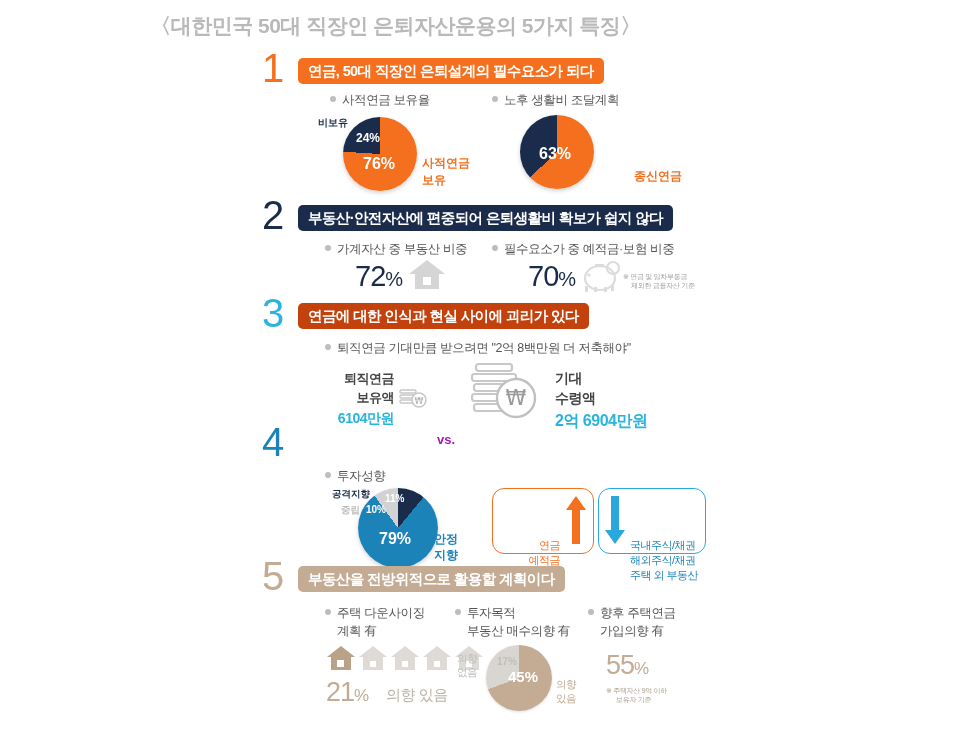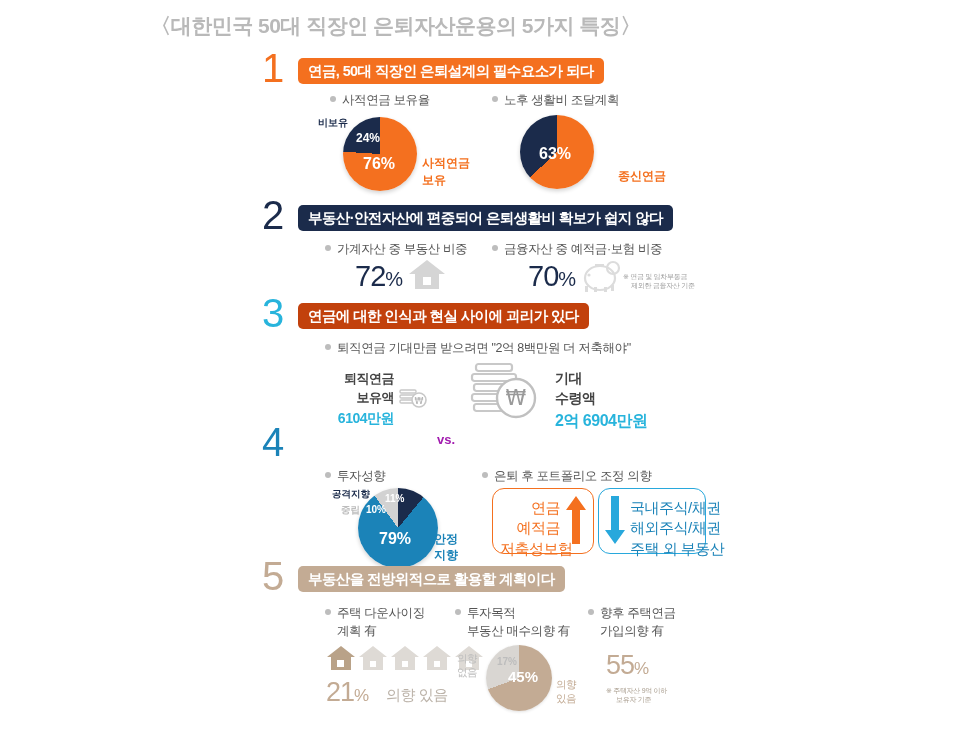--- a/index.html
+++ b/index.html
@@ -145,24 +145,25 @@
   .pf-box {
     position: absolute;
     border: 1.6px solid;
     border-radius: 12px;
     box-sizing: border-box;
   }
   .pf-box.orange { border-color: #f4701f; }
   .pf-box.blue   { border-color: #28a8dc; }
   .pf-text {
     position: absolute;
-    font-size: 15px;
+    font-size: 11px;
     line-height: 1.35;
     letter-spacing: -0.5px;
     white-space: nowrap;
+    margin-top: 40px;
   }
   .pf-text.orange { color: #f4701f; text-align: right; }
   .pf-text.blue   { color: #1b83b8; text-align: left; }
 
   
   .house-row { position: absolute; display: flex; gap: 2px; }
   .s5-bignum {
     position: absolute;
     font-size: 27px;
     color: #c3ab94;
@@ -211,34 +212,34 @@
               background: conic-gradient(from 0deg, #f4701f 0deg 273.6deg, #1b2b4b 273.6deg 360deg);"></div>
   <div class="pie-label" style="left:318px; top:116px; font-size:10px; color:#1b2b4b;">비보유</div>
   <div class="pie-label" style="left:356px; top:131px; font-size:12px; color:#ffffff;">24%</div>
   <div class="pie-label" style="left:363px; top:155px; font-size:16px; color:#ffffff;">76%</div>
   <div class="pie-label" style="left:422px; top:155px; font-size:12px; color:#f4701f;">사적연금</div>
   <div class="pie-label" style="left:422px; top:172px; font-size:12px; color:#f4701f;">보유</div>
 
   <div class="pie" style="left:520px; top:115px; width:74px; height:74px;
               background: conic-gradient(from 0deg, #f4701f 0deg 226.8deg, #1b2b4b 226.8deg 360deg);"></div>
   <div class="pie-label" style="left:539px; top:145px; font-size:16px; color:#ffffff;">63%</div>
-  <div class="pie-label" style="left:618px; top:168px; font-size:12px; color:#f4701f;">종신연금</div>
+  <div class="pie-label" style="left:634px; top:168px; font-size:12px; color:#f4701f;">종신연금</div>
 
   <div class="section" style="top:205px;">
     <div class="sec-head">
       <div class="sec-num num-navy">2</div>
       <div class="sec-bar bar-navy">부동산·안전자산에 편중되어 은퇴생활비 확보가 쉽지 않다</div>
     </div>
   </div>
 
   <div class="sublabel" style="top:241px; left:325px;">
     <span class="dot"></span><span>가계자산 중 부동산 비중</span>
   </div>
   <div class="sublabel" style="top:241px; left:492px;">
-    <span class="dot"></span><span>금융자산 중 예적금·보험 비중</span>
+    <span class="dot"></span><span>필수요소가 중 예적금·보험 비중</span>
   </div>
 
   <div class="bignum" style="left:355px; top:260px;">
     <span>72</span><span class="pct">%</span>
   </div>
 
   <svg width="38" height="34" viewBox="0 0 38 34" style="position:absolute; left:408px; top:258px;">
     <polygon points="19,2 37,16 31,16 31,31 7,31 7,16 1,16" fill="#d5d5d5"></polygon>
     <rect x="15" y="19" width="8" height="8" fill="#ffffff"></rect>
   </svg>
@@ -307,23 +308,20 @@
   </div>
 
   <div class="section" style="top:432px;">
     <div class="sec-head">
       <div class="sec-num num-blue">4</div>
     </div>
   </div>
 
   <div class="sublabel" style="top:468px; left:325px;">
     <span class="dot"></span><span>투자성향</span>
-  </div>
-  <div class="sublabel" style="top:468px; left:482px;">
-    <span class="dot"></span><span>은퇴 후 포트폴리오 조정 의향</span>
   </div>
 
   <div class="pie" style="left:358px; top:488px; width:80px; height:80px;
               background: conic-gradient(from 0deg, #1b2b4b 0deg 39.6deg, #1b83b8 39.6deg 324deg, #d2d2d2 324deg 360deg);"></div>
   <div class="pie-label" style="left:332px; top:488px; font-size:9.5px; color:#1b2b4b;">공격지향</div>
   <div class="pie-label" style="left:385px; top:493px; font-size:10px; color:#ffffff;">11%</div>
   <div class="pie-label" style="left:341px; top:504px; font-size:9.5px; color:#bdbdbd;">중립</div>
   <div class="pie-label" style="left:366px; top:504px; font-size:10px; color:#ffffff;">10%</div>
   <div class="pie-label" style="left:379px; top:530px; font-size:16px; color:#ffffff;">79%</div>
   <div class="pie-label" style="left:434px; top:531px; font-size:12px; color:#1b83b8;">안정</div>

